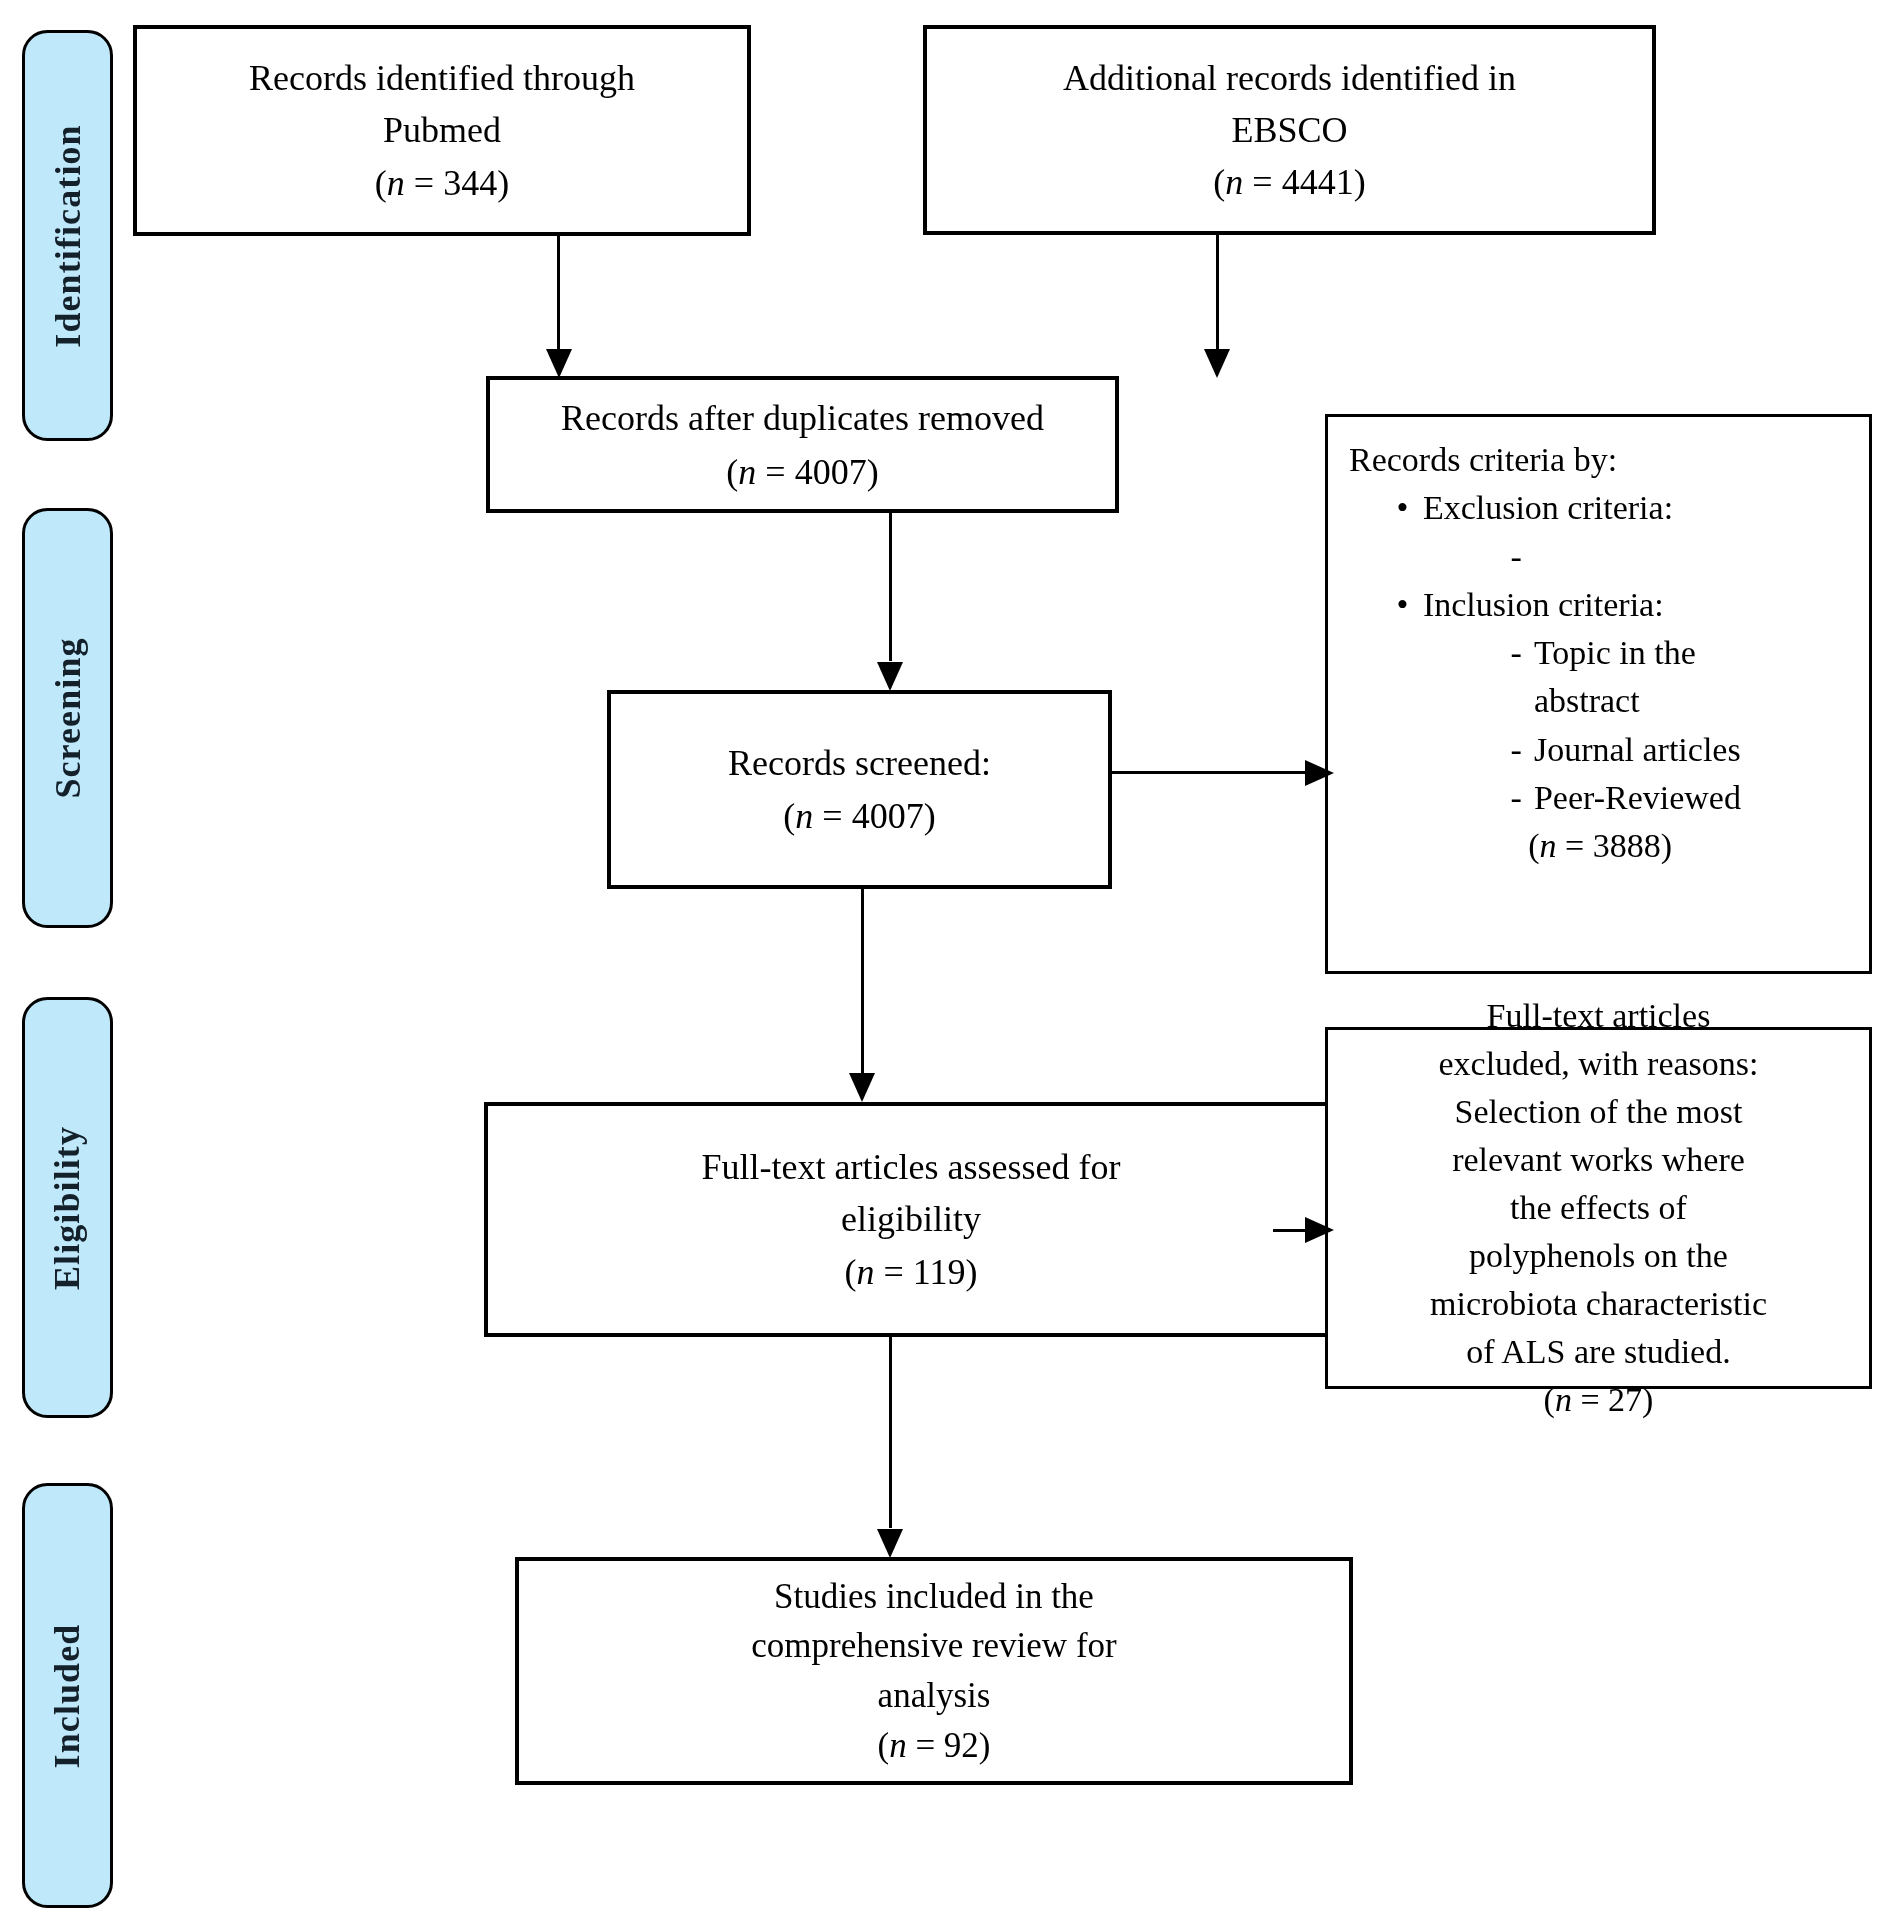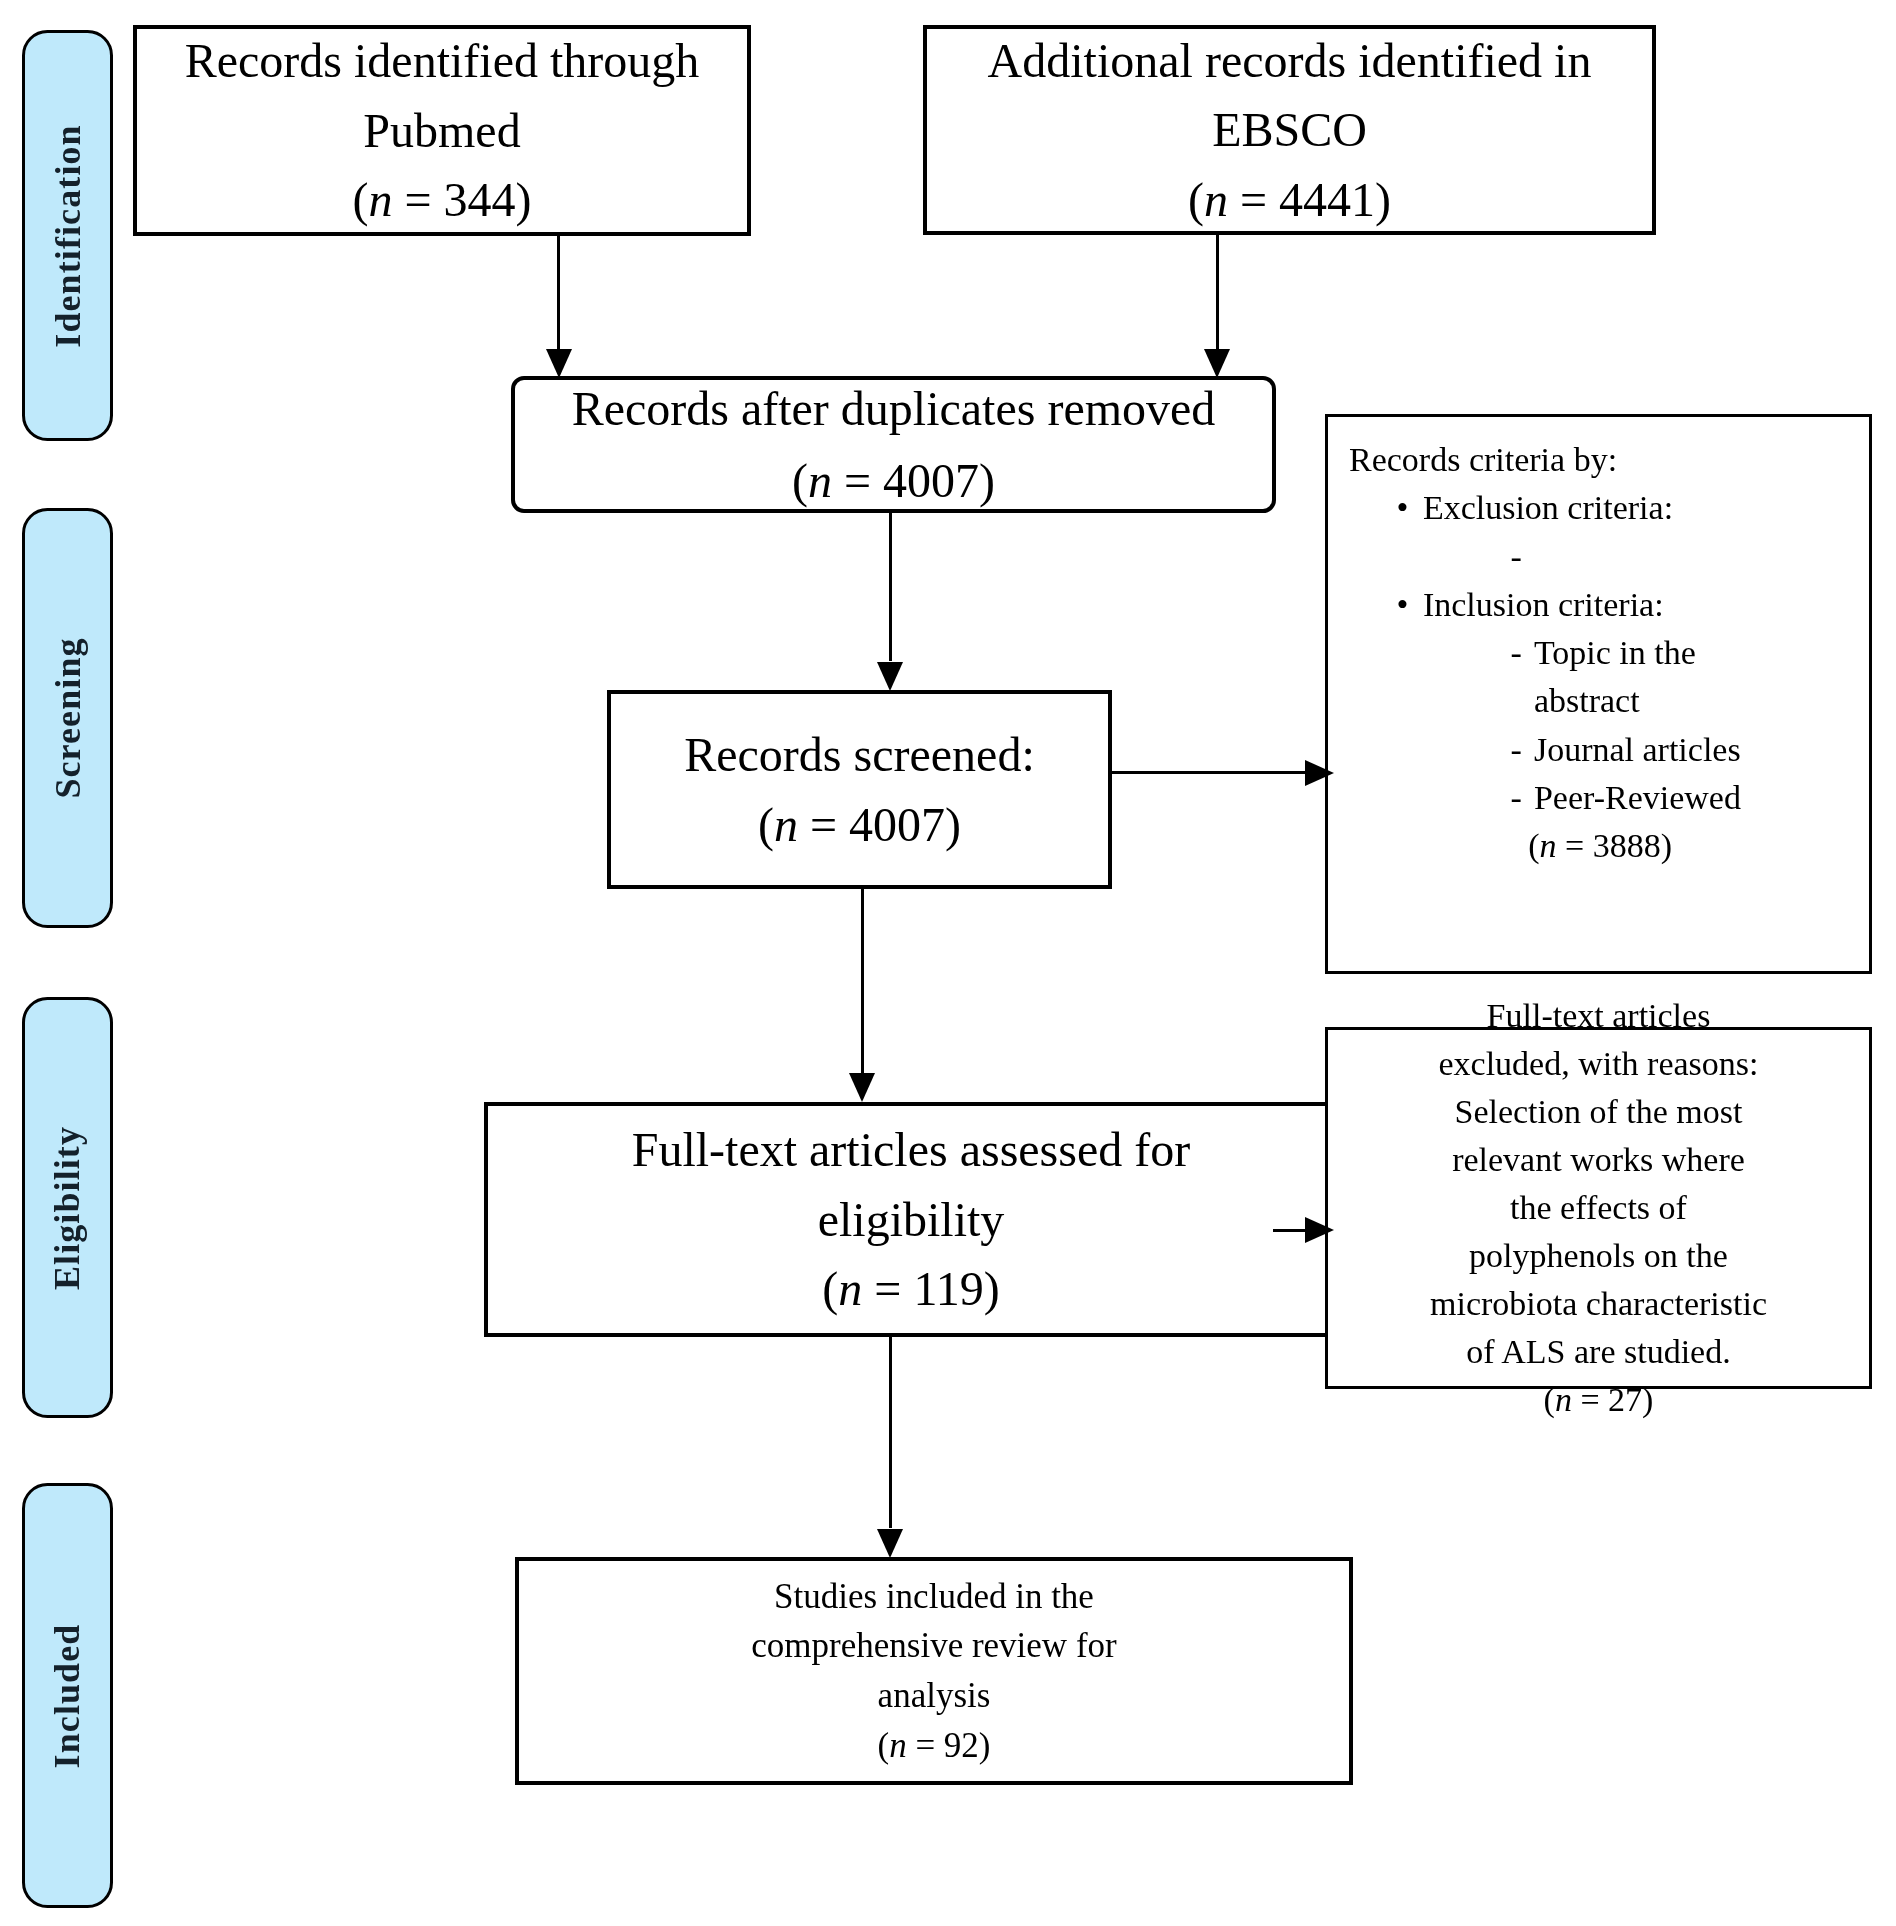--- a/index.html
+++ b/index.html
@@ -41,26 +41,26 @@
   .flow-box {
     position: absolute;
     background: #ffffff;
     border: 4.4px solid #000;
     box-sizing: border-box;
     display: flex;
     flex-direction: column;
     align-items: center;
     justify-content: center;
     text-align: center;
-    font-size: 48px;
+    font-size: 36px;
     line-height: 1.45;
   }
   #box-pubmed            { left: 133px;  top: 25px;   width: 618px; height: 211px; }
   #box-ebsco             { left: 923px; top: 25px;   width: 733px; height: 210px; }
-  #box-duplicates        { left: 511px;  top: 376px;  width: 765px; height: 137px; line-height: 1.5; border-radius: 13px; }
+  #box-duplicates        { left: 486px;  top: 376px;  width: 633px; height: 137px; line-height: 1.5; }
   #box-screened          { left: 607px; top: 690px; width: 505px;  height: 199px; }
   #box-fulltext-assessed { left: 484px;  top: 1102px; width: 854px; height: 235px; }
   #box-included-studies  { left: 515px;  top: 1557px; width: 838px; height: 228px; font-size: 35px; line-height: 1.42; }
 
   #box-records-excluded {
     left: 1325px; top: 414px; width: 547px; height: 560px;
     align-items: stretch; justify-content: flex-start; text-align: left;
     font-size: 34px; line-height: 1.42;
     padding: 19px 13.3px 13.3px 16.6px; border-width: 3.9px;
   }

